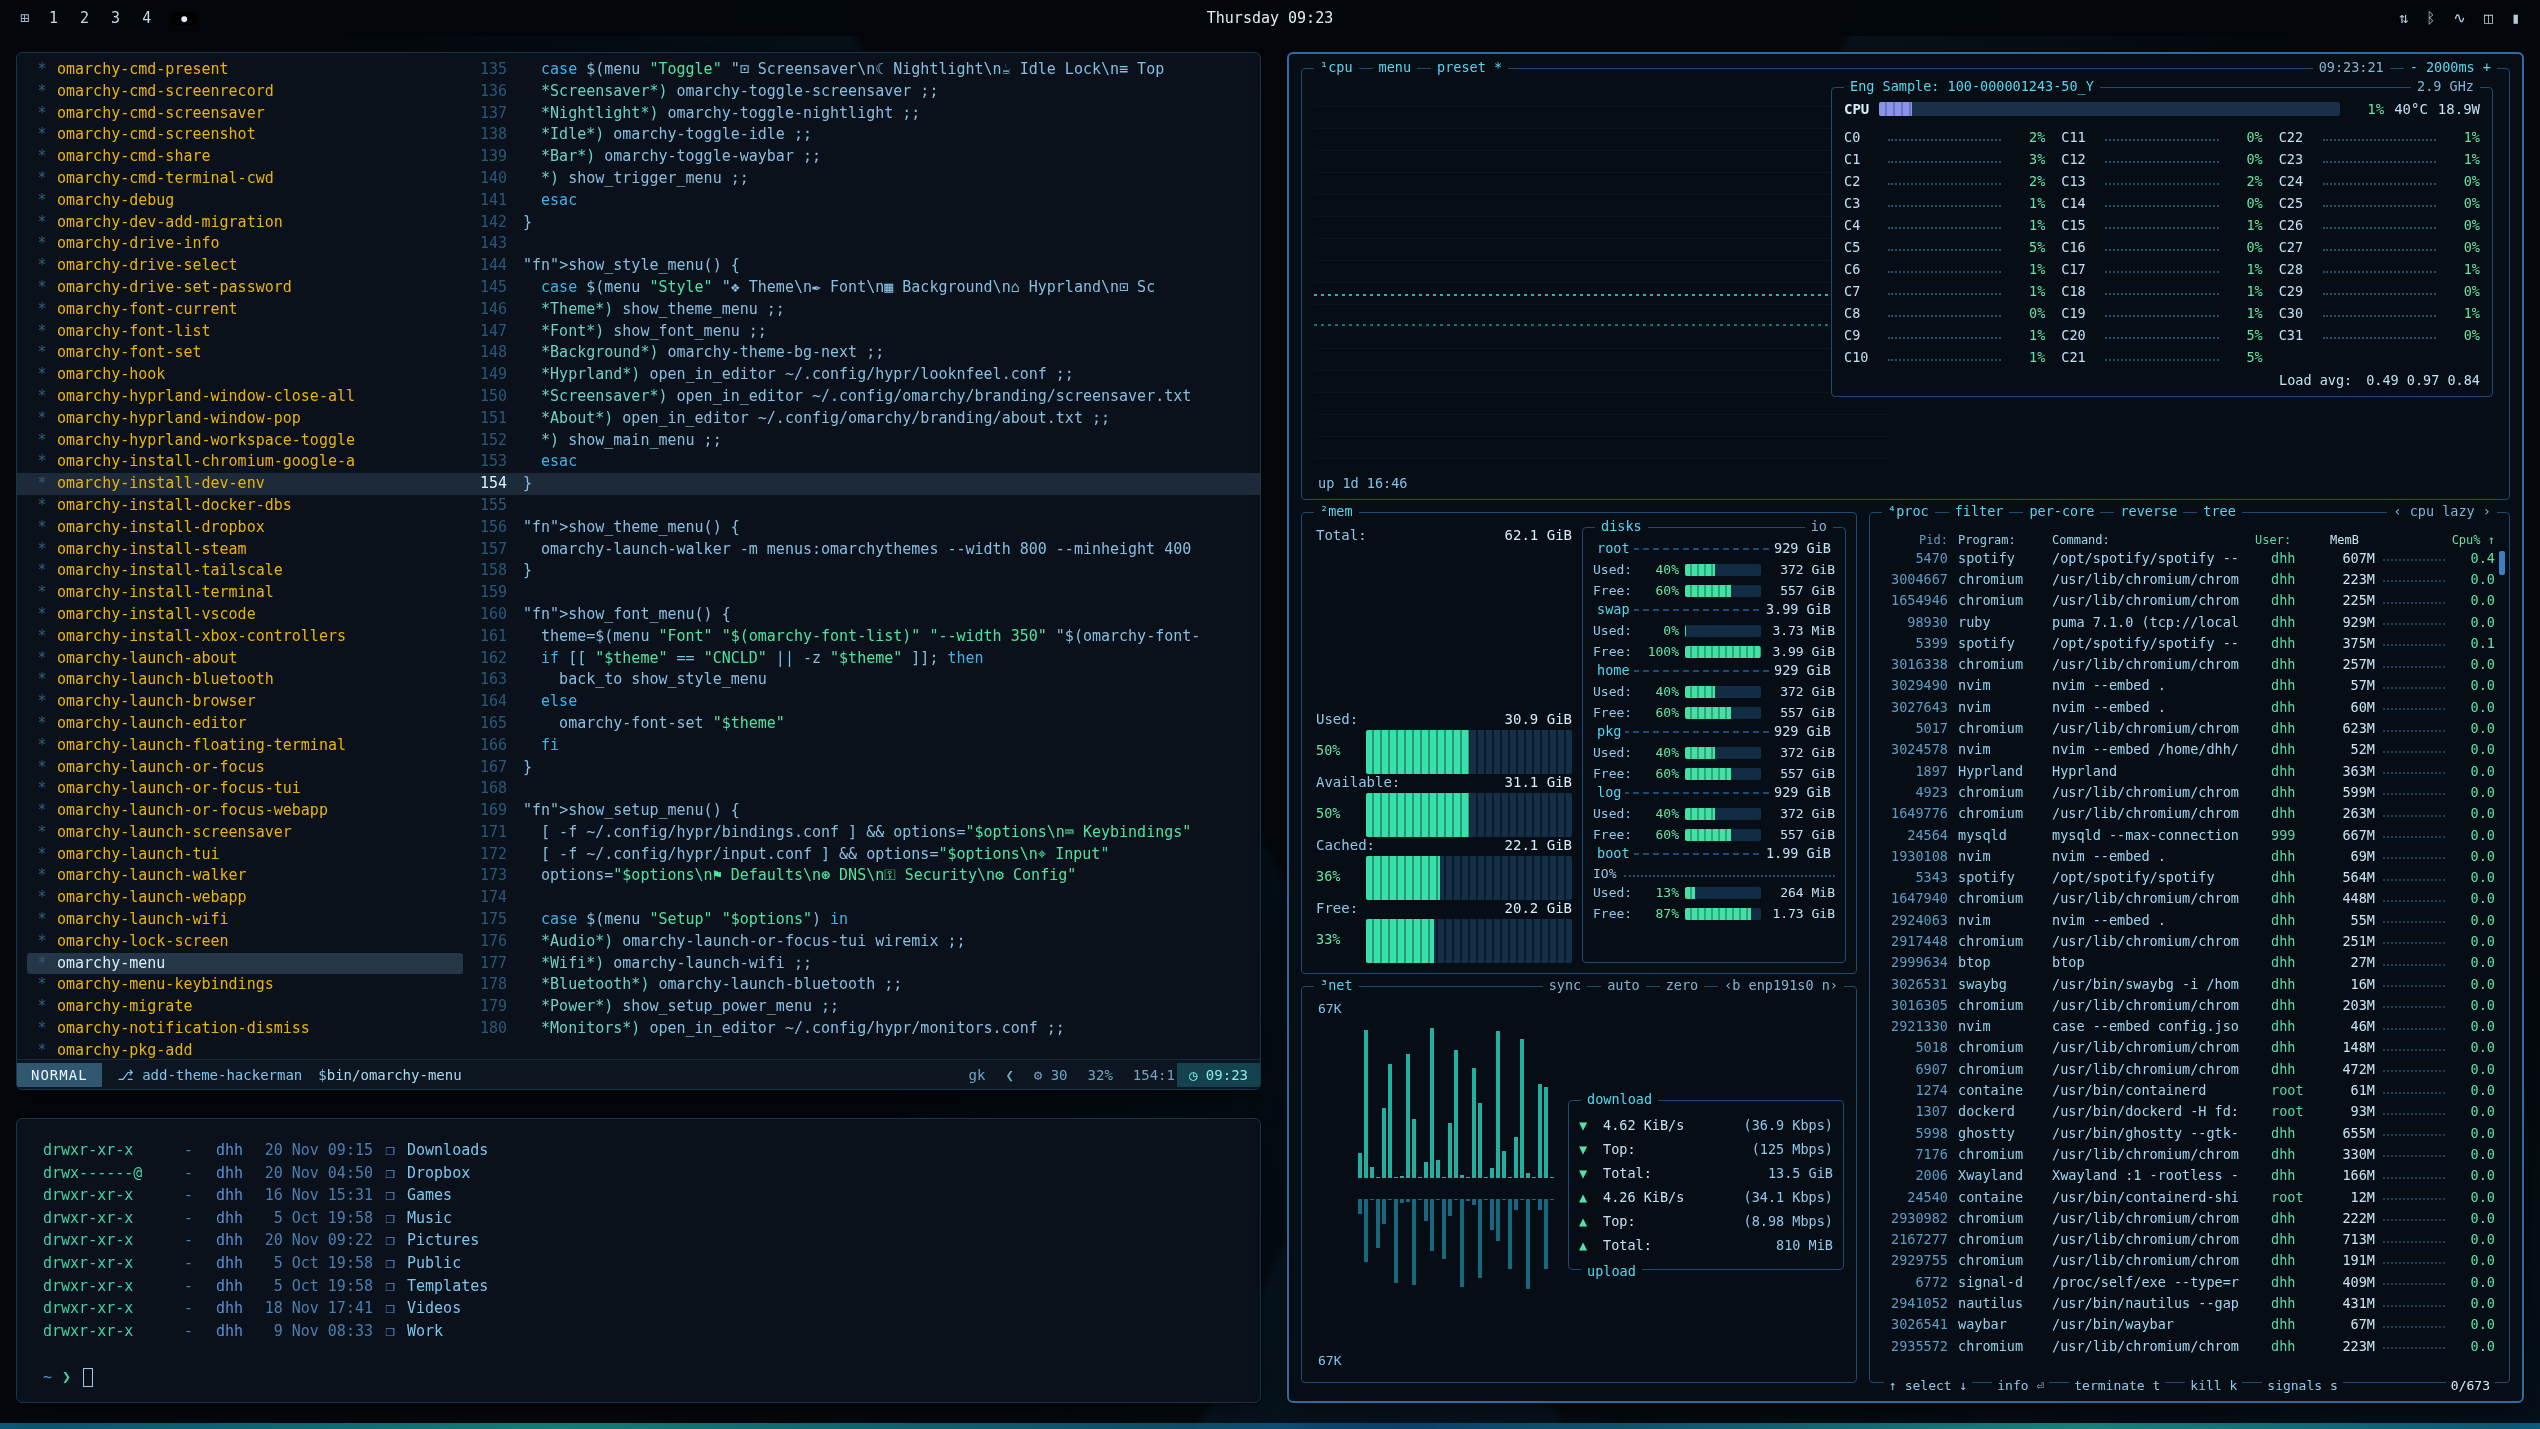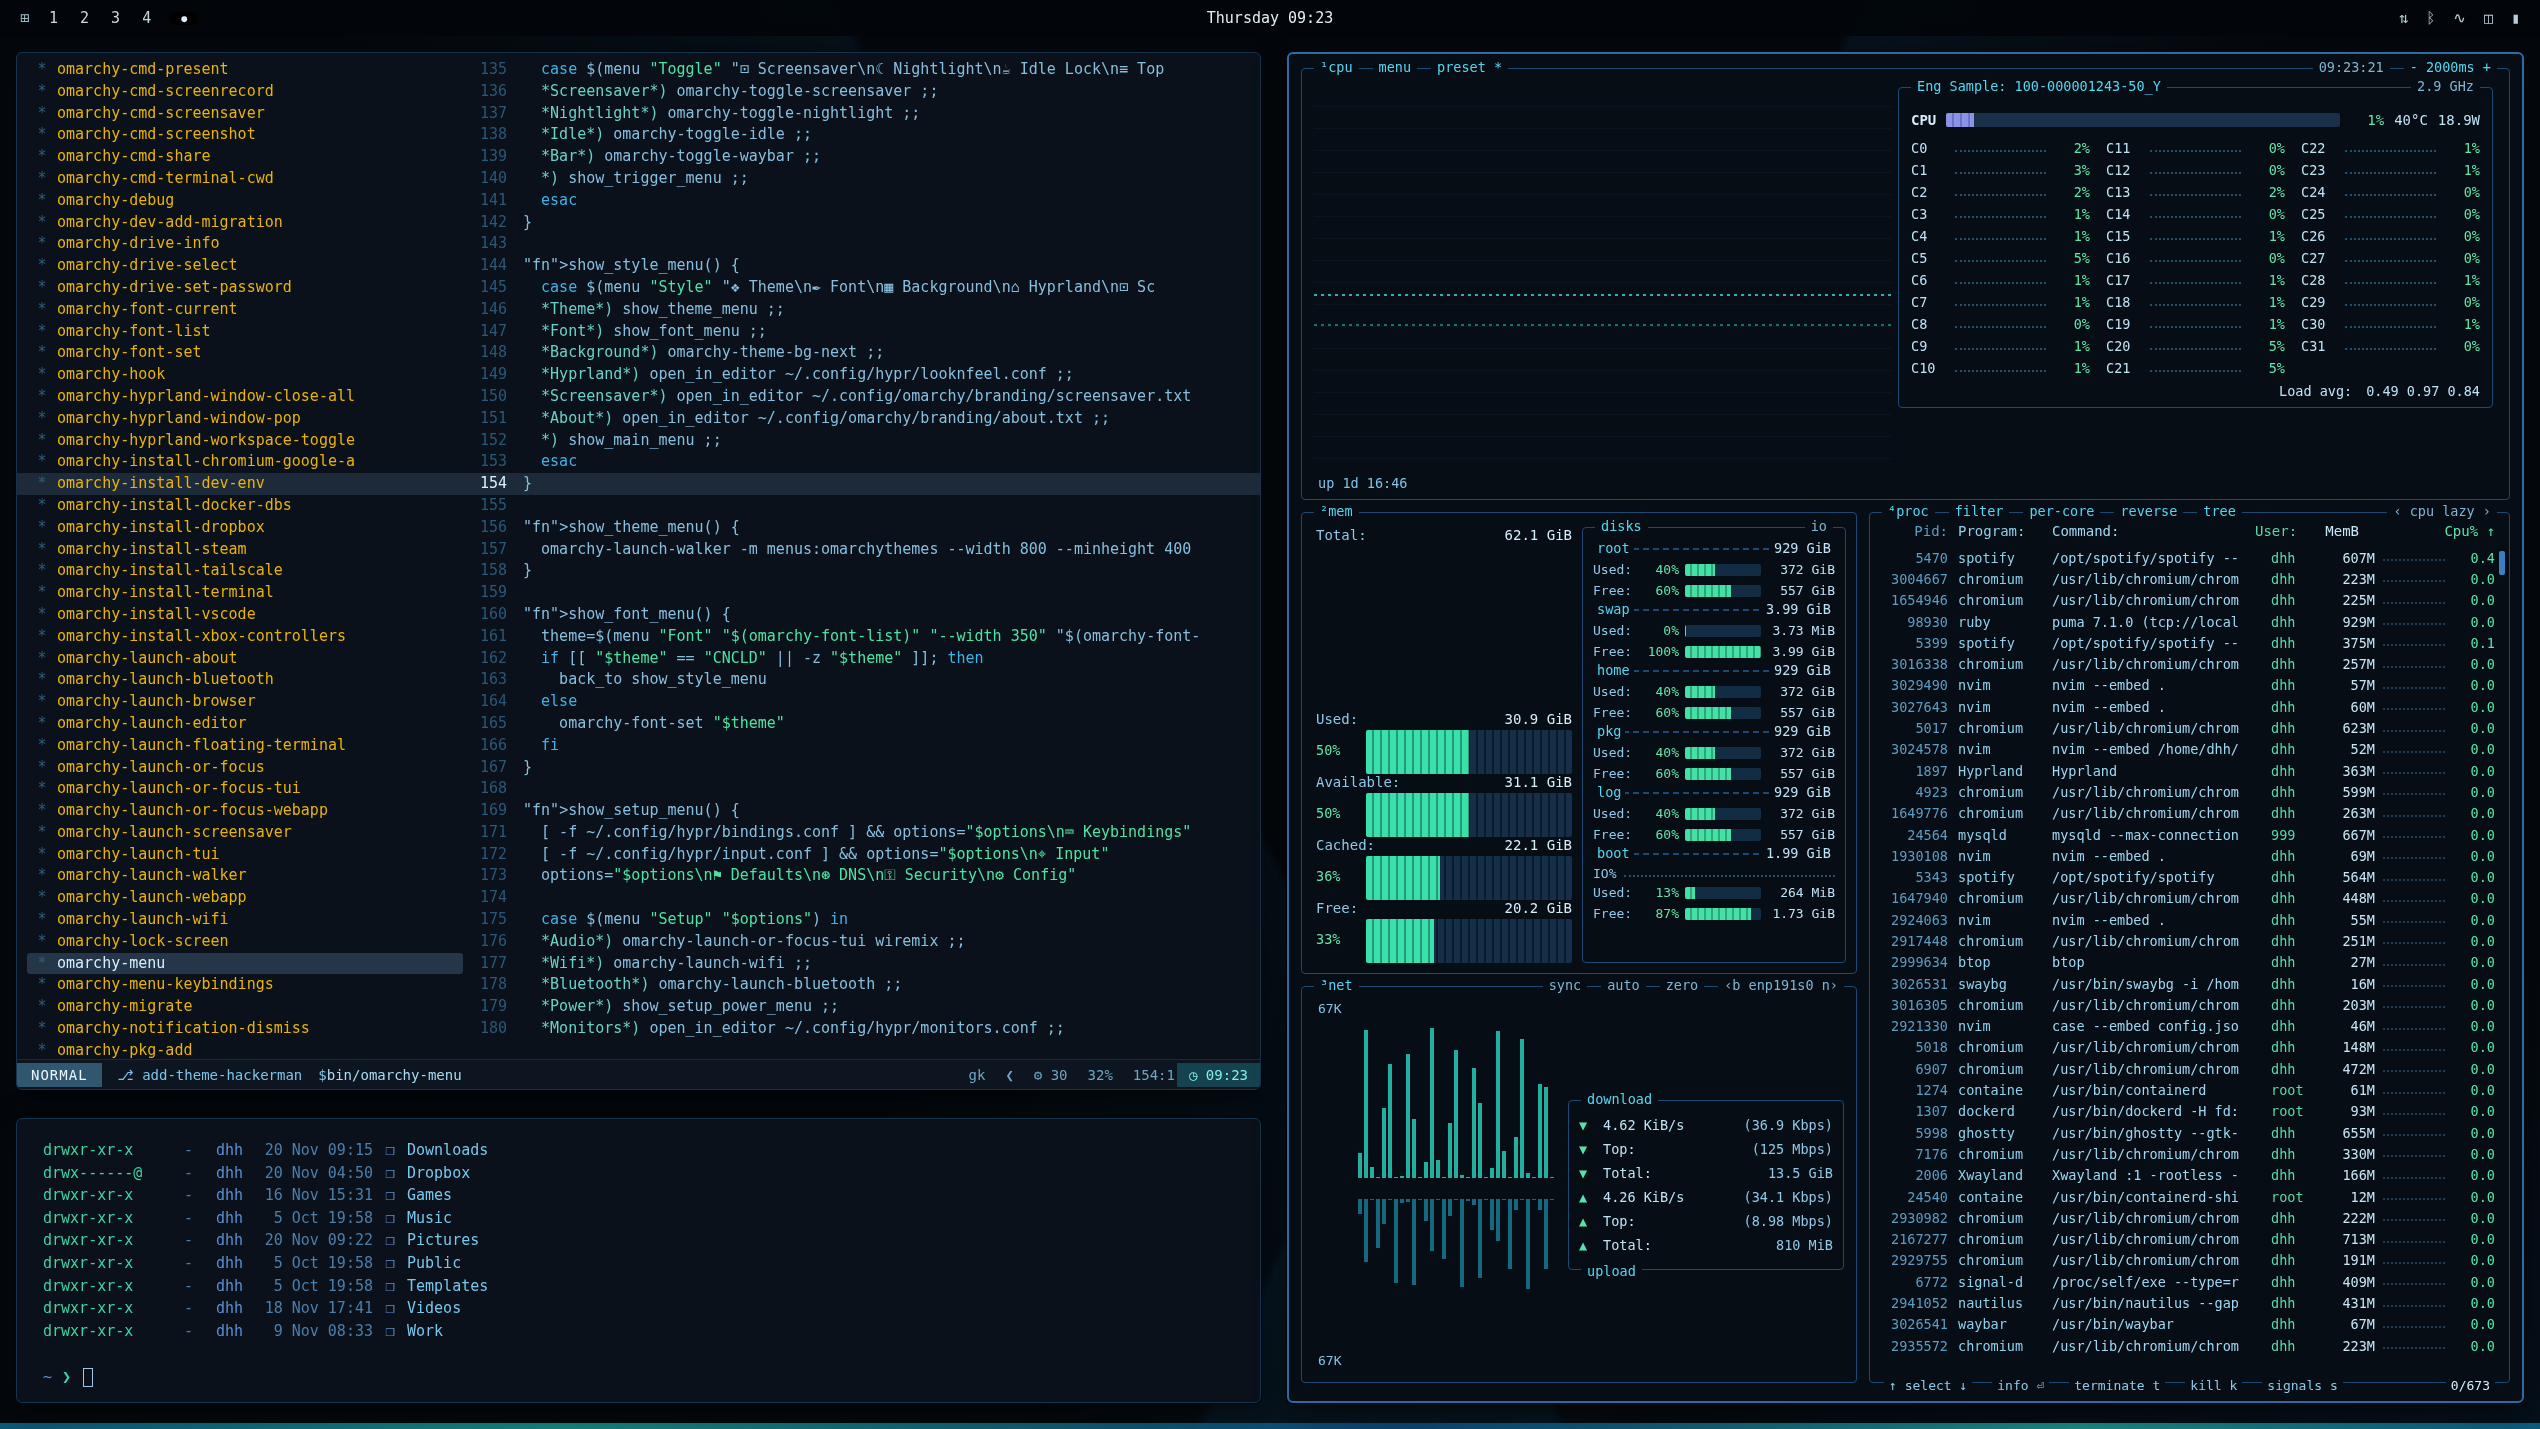--- a/index.html
+++ b/index.html
@@ -84,22 +84,22 @@
 .chip.dim{color:#7fb4d4}
 
 
 .cpu-panel{height:432px;flex-shrink:0}
 .cpu-graph{position:absolute;left:12px;right:618px;top:16px;bottom:40px;
   background:repeating-linear-gradient(0deg,rgba(42,95,138,.10) 0 1px,transparent 1px 22px)}
 .gline{position:absolute;left:0;right:0;height:2px;
   background:repeating-linear-gradient(90deg,#2fd0c8 0 3px,transparent 3px 7px);opacity:.85}
 .gline.l2{opacity:.5}
 .uptime{position:absolute;left:16px;bottom:8px;color:#7fc3e8;font-size:13.5px}
-.cpu-info{position:absolute;top:18px;right:16px;width:595px;border:1.5px solid #1d4a75;border-radius:4px;
-  padding:19px 12px 8px;background:#070d15}
+.cpu-info{position:absolute;top:18px;right:16px;width:662px;border:1.5px solid #1d4a75;border-radius:4px;
+  padding:8px 12px 8px;background:#070d15}
 .cpu-meter-row{display:flex;align-items:center;gap:10px;height:26px;margin-bottom:4px}
 .cpu-meter-label{color:#d5eefb;font-weight:bold}
 .meter{flex:1;height:14px;background:#1a2f4a;border-radius:2px;overflow:hidden;position:relative}
 .meter i{display:block;height:100%;background:repeating-linear-gradient(90deg,#8b93e6 0 6px,#6a72c8 6px 8px)}
 .cpu-pct{color:#62e6a8;width:34px;text-align:right}
 .cpu-temp{color:#bfe2f5}
 .cores{display:grid;grid-auto-flow:column;grid-template-rows:repeat(11,22px);grid-template-columns:repeat(3,1fr);column-gap:16px}
 .core{display:flex;align-items:center;gap:8px;font-size:13.5px}
 .core-name{color:#bfe2f5;width:36px;flex-shrink:0}
 .core-dots{flex:1;height:8px;border-bottom:2px dotted #24506e}
@@ -148,21 +148,21 @@
 .net-bars.tx i{background:#1e9ab8;opacity:.65}
 .net-box{width:276px;border:1.5px solid #1d4a75;border-radius:4px;position:relative;
   align-self:center;padding:12px 10px;background:#070d15;flex-shrink:0}
 .net-row{display:flex;align-items:center;gap:8px;height:24px;font-size:13.5px}
 .net-arrow{color:#55e3a7;width:16px}
 .net-a{color:#bfe2f5}
 .net-b{margin-left:auto;color:#8fc8e8}
 
 
 .proc-panel{flex:1;display:flex;flex-direction:column;padding:10px 14px 12px 12px;min-height:0}
-.proc-header{display:flex;height:24px;align-items:flex-start;font-size:14px;color:#6ec6f0;flex-shrink:0}
+.proc-header{display:flex;height:24px;align-items:flex-end;font-size:12px;color:#6ec6f0;flex-shrink:0}
 .proc-rows{flex:1;overflow:hidden}
 .p-row{display:flex;height:21.3px;align-items:center;font-size:13.5px}
 .p-pid{width:76px;text-align:right;color:#5d9cc4;padding-right:10px;flex-shrink:0}
 .p-prog{width:94px;color:#8fd0ea;flex-shrink:0;overflow:hidden;white-space:nowrap}
 .p-cmd{flex:1;color:#9fd8f2;overflow:hidden;white-space:nowrap}
 .p-user{width:52px;color:#58d9a8;flex-shrink:0}
 .p-mem{width:52px;text-align:right;color:#c7e7f6;flex-shrink:0}
 .p-dots{width:62px;height:7px;border-bottom:2px dotted #1c3e5c;margin:0 8px;flex-shrink:0}
 .p-cpu{width:42px;text-align:right;color:#58e5a9;flex-shrink:0}
 .proc-scroll{position:absolute;top:38px;right:4px;width:6px;height:24px;background:#3b7fc0;border-radius:2px}

